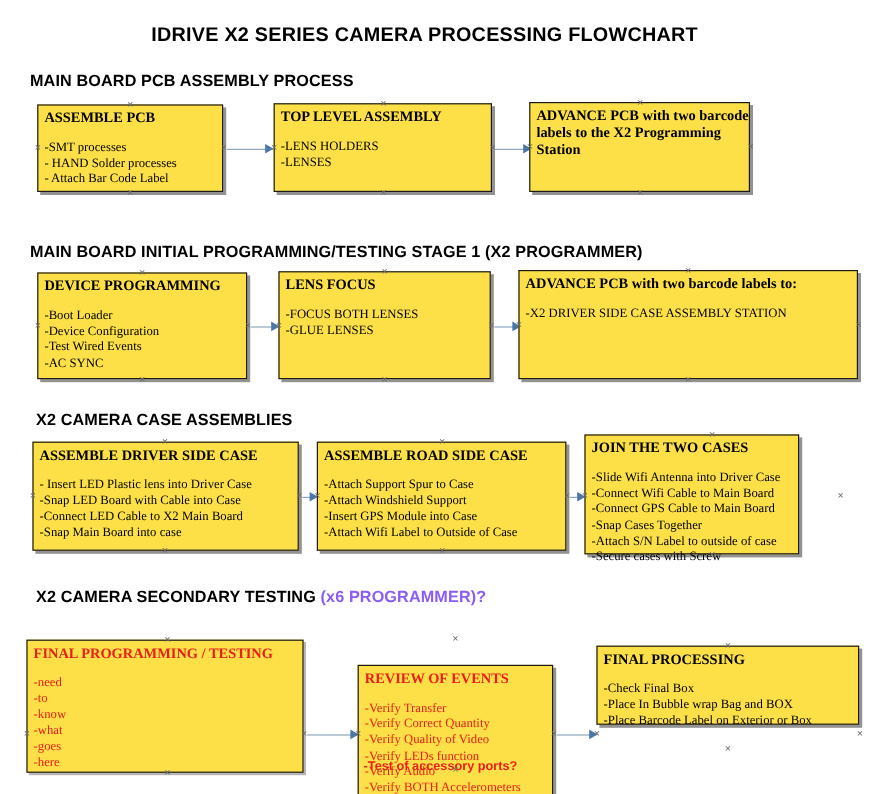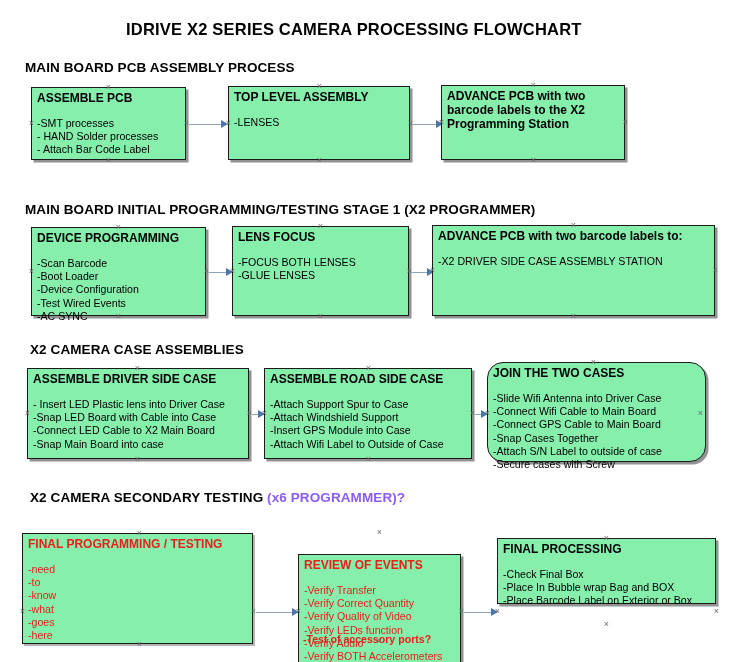--- a/index.html
+++ b/index.html
@@ -36,23 +36,24 @@
     font-size: 13.5px;
     font-weight: bold;
     letter-spacing: 0.1px;
     white-space: nowrap;
   }
   .section-title .accent { color: #8b5cf6; }
 
   
   .node {
     box-sizing: border-box;
-    background: #86efac;
+    background: #fde047;
     border: 1.3px solid #1a1a1a;
     box-shadow: 2px 2px 0 0 rgba(120,120,120,0.55);
+    font-family: Liberation Serif, serif;
   }
   .node.shadow-strong {
     box-shadow: 2.5px 2.5px 0 0 rgba(110,110,110,0.75);
   }
   .node-title {
     font-size: 12px;
     font-weight: bold;
     line-height: 14px;
     white-space: nowrap;
   }
@@ -128,20 +129,21 @@
   <div class="handle" style="left:28px; top:120px;">×</div>
   <div class="handle" style="left:183px; top:120px;">×</div>
 
   <div class="conn-line" style="left:189px; top:124px; width:34px;"></div>
   <div class="conn-head" style="left:221px; top:120px;"></div>
 
   <div class="abs node shadow-strong" style="left:228px; top:86px; width:182px; height:74px;">
     <div class="pad">
       <div class="node-title">TOP LEVEL ASSEMBLY</div>
       <div class="node-body">
+        <div class="node-line">-LENS HOLDERS</div>
         <div class="node-line">-LENSES</div>
       </div>
     </div>
   </div>
   <div class="handle" style="left:316px; top:83px;">×</div>
   <div class="handle" style="left:316px; top:157px;">×</div>
   <div class="handle" style="left:225px; top:120px;">×</div>
   <div class="handle" style="left:407px; top:120px;">×</div>
 
   <div class="conn-line" style="left:412px; top:124px; width:26px;"></div>
@@ -156,21 +158,20 @@
   <div class="handle" style="left:530px; top:157px;">×</div>
   <div class="handle" style="left:438px; top:119px;">×</div>
   <div class="handle" style="left:622px; top:119px;">×</div>
 
   <div class="abs section-title" style="left:25px; top:202px;">MAIN BOARD INITIAL PROGRAMMING/TESTING STAGE 1 (X2 PROGRAMMER)</div>
 
   <div class="abs node shadow-strong" style="left:31px; top:227px; width:175px; height:89px;">
     <div class="pad">
       <div class="node-title">DEVICE PROGRAMMING</div>
       <div class="node-body">
-        <div class="node-line">-Scan Barcode</div>
         <div class="node-line">-Boot Loader</div>
         <div class="node-line">-Device Configuration</div>
         <div class="node-line">-Test Wired Events</div>
         <div class="node-line">-AC SYNC</div>
       </div>
     </div>
   </div>
   <div class="handle" style="left:115px; top:224px;">×</div>
   <div class="handle" style="left:115px; top:313px;">×</div>
   <div class="handle" style="left:28px; top:268px;">×</div>
@@ -242,21 +243,21 @@
     </div>
   </div>
   <div class="handle" style="left:365px; top:365px;">×</div>
   <div class="handle" style="left:365px; top:456px;">×</div>
   <div class="handle" style="left:261px; top:410px;">×</div>
   <div class="handle" style="left:469px; top:410px;">×</div>
 
   <div class="conn-line" style="left:475px; top:414px; width:8px;"></div>
   <div class="conn-head" style="left:481px; top:410px;"></div>
 
-  <div class="abs node shadow-strong" style="left:487px; top:362px; width:219px; height:100px;border-radius:16px;">
+  <div class="abs node shadow-strong" style="left:487px; top:362px; width:179px; height:100px;">
     <div class="pad">
       <div class="node-title">JOIN THE TWO CASES</div>
       <div class="node-body">
         <div class="node-line">-Slide Wifi Antenna into Driver Case</div>
         <div class="node-line">-Connect Wifi Cable to Main Board</div>
         <div class="node-line">-Connect GPS Cable to Main Board</div>
         <div class="node-line">-Snap Cases Together</div>
         <div class="node-line">-Attach S/N Label to outside of case</div>
         <div class="node-line">-Secure cases with Screw</div>
       </div>

